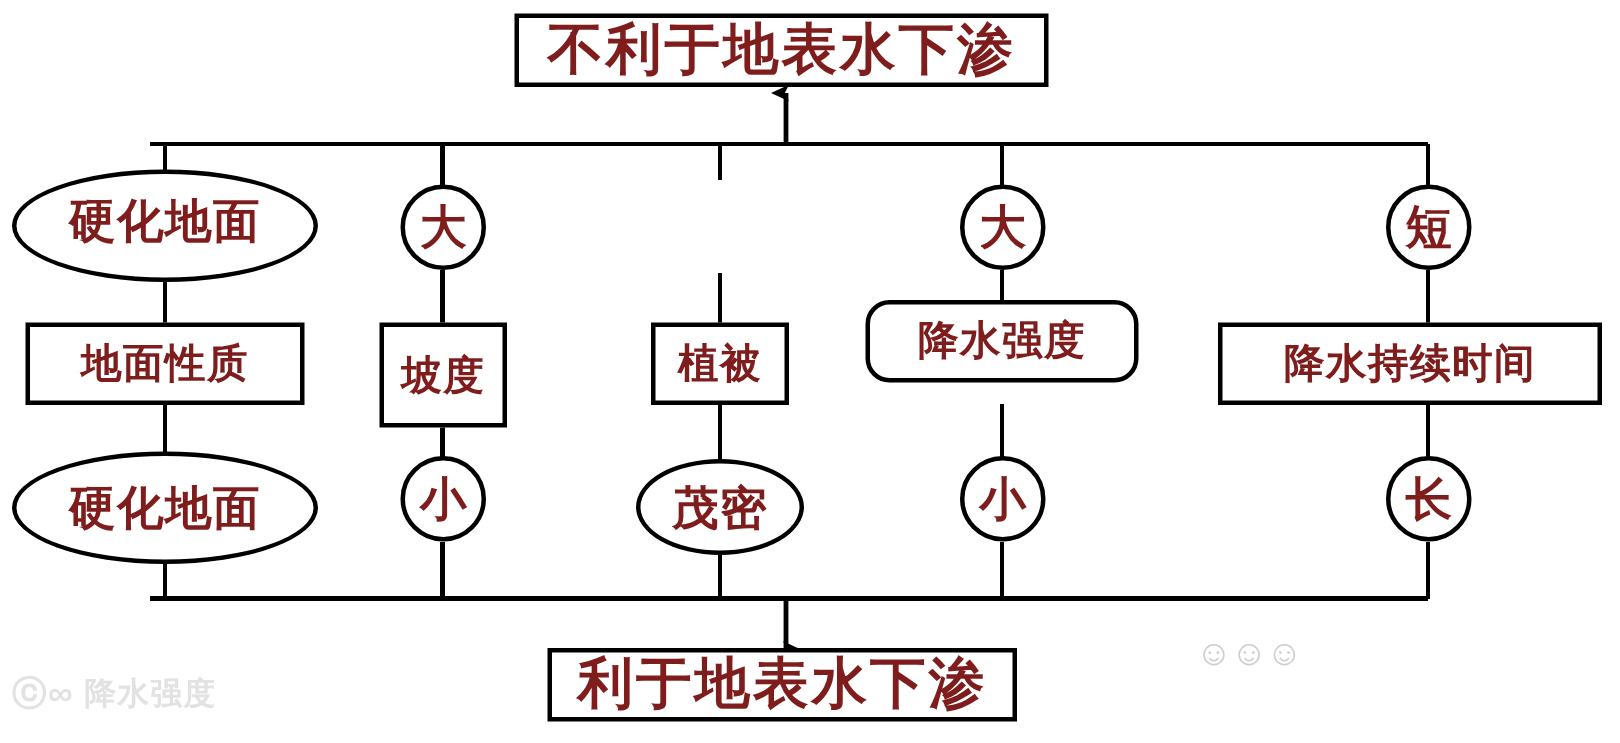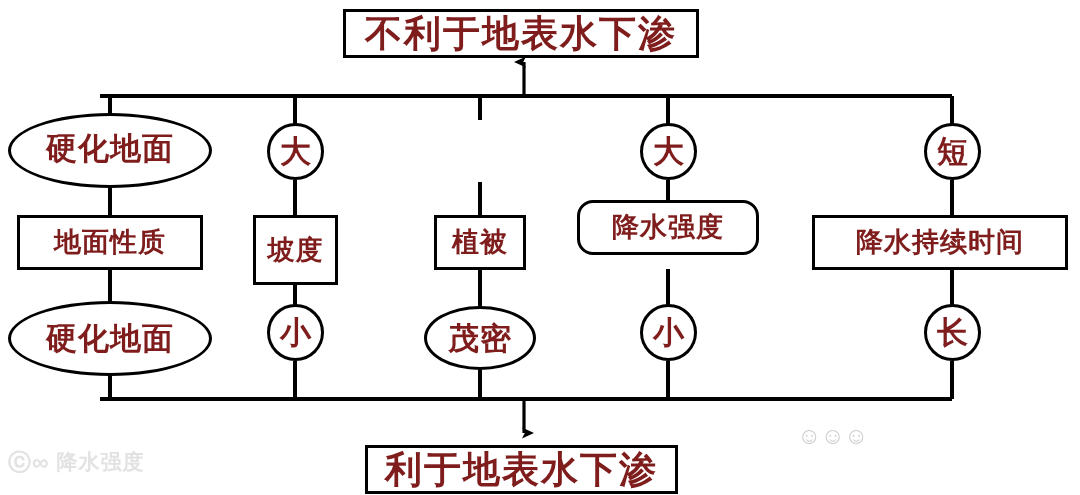--- a/index.html
+++ b/index.html
@@ -143,21 +143,21 @@
       <line x1="952" y1="361" x2="952" y2="399"></line>
     </g>
 
     <line x1="524" y1="96" x2="524" y2="62" stroke="#000000" stroke-width="3.2" marker-end="url(#arrowUp)"></line>
 
     <line x1="524" y1="399" x2="524" y2="433" stroke="#000000" stroke-width="3.2" marker-end="url(#arrowDown)"></line>
   </svg>
 
   <div class="node box terminal" style="left:343px; top:9px; width:356px; height:49px;">不利于地表水下渗</div>
 
-  <div class="node box terminal" style="left:365px; top:445px; width:313px; height:49px;">利于地表水下渗</div>
+  <div class="node box terminal" style="left:365px; top:432px; width:313px; height:49px;">利于地表水下渗</div>
 
   <div class="node ellipse value-wide" style="left:8px; top:113px; width:204px; height:75px;font-family:Liberation Mono, monospace;">硬化地面</div>
 
   <div class="node box factor" style="left:17px; top:215px; width:186px; height:55px;">地面性质</div>
 
   <div class="node ellipse value-wide" style="left:8px; top:301px; width:204px; height:75px;">硬化地面</div>
 
   <div class="node ellipse value-small" style="left:267px; top:123px; width:57px; height:57px;">大</div>
 
   <div class="node box factor" style="left:253px; top:215px; width:85px; height:70px;">坡度</div>

